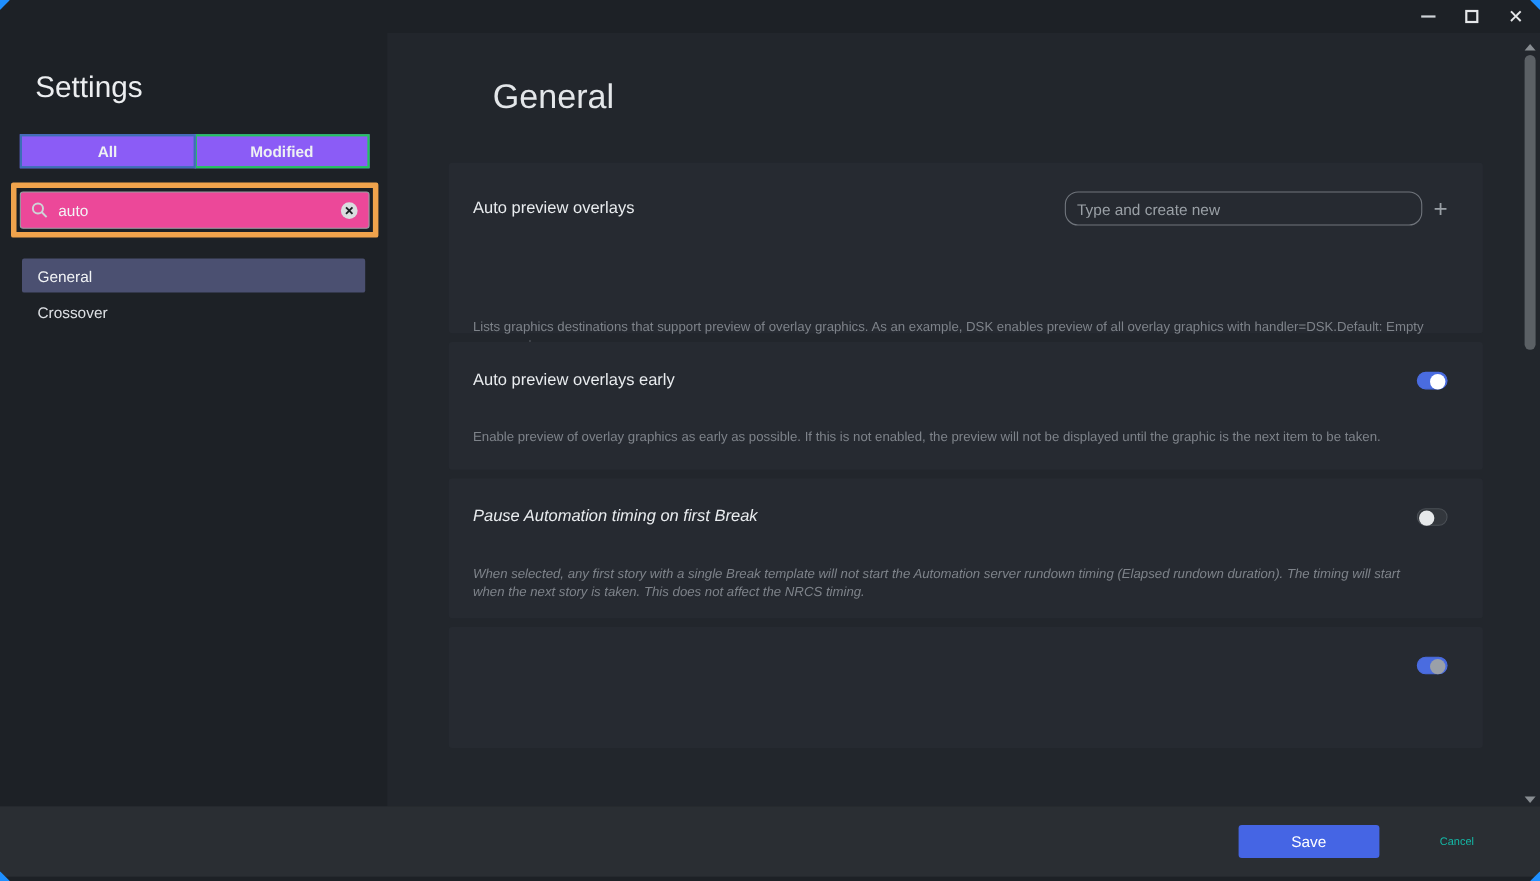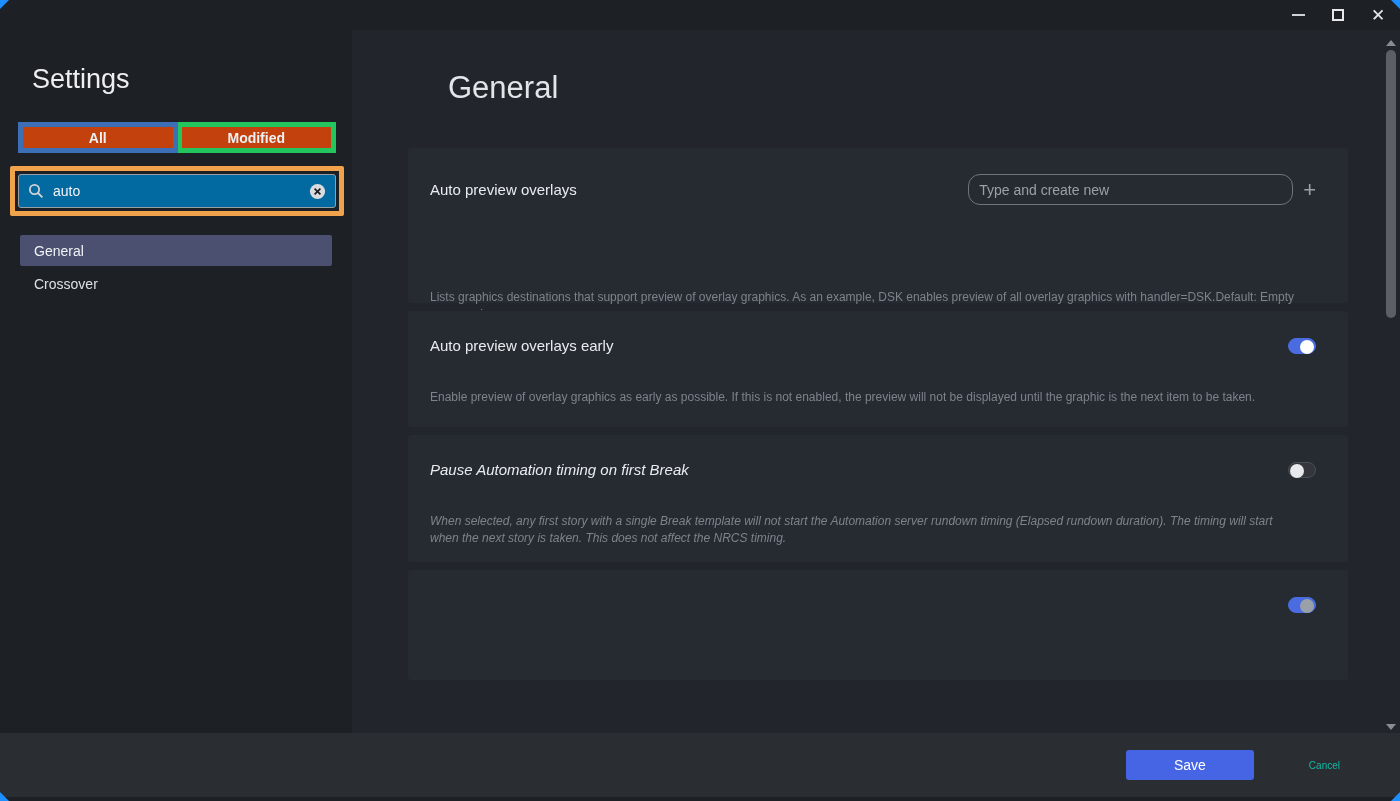--- a/index.html
+++ b/index.html
@@ -24,26 +24,26 @@
   .win-btn { display:flex; align-items:center; justify-content:center; width:16px; height:16px; cursor:default; }
   .glyph-min { width:13px; height:2px; background:#cfd3d7; }
   .glyph-max { width:12px; height:12px; border:2px solid #e6e8ea; }
   .glyph-close { color:#e6e8ea; font-size:17px; line-height:1; }
 
   
   .sidebar { position:absolute; left:0; top:30px; width:352px; height:703px; }
   .sidebar-title { margin:34px 0 0 32px; font-size:27px; font-weight:400; color:#eceef0; }
   .tabs { display:flex; margin:27px 16px 0 18px; height:31px; }
   .tab { flex:1; display:flex; align-items:center; justify-content:center; font-size:14px; font-weight:700;
-         color:#eef1f3; border:5px solid #22c55e; background:#c2410c; cursor:pointer; }
+         color:#eef1f3; border:2px solid #22c55e; background:#8b5cf6; cursor:pointer; }
   .tab + .tab { margin-left:-1px; }
   .tab.selected { border-color:#3d6fb6; z-index:1; }
 
   .search-frame { margin:13px 8px 0 10px; border:5px solid #f0a34c; border-radius:2px; padding:3px; background:#1c2025; }
-  .search-box { height:34px; background:#0369a1; border:1px solid #999ea4; border-radius:3px;
+  .search-box { height:34px; background:#ec4899; border:1px solid #999ea4; border-radius:3px;
                 display:flex; align-items:center; padding:0 9px; }
   .search-input { flex:1; background:transparent; border:none; outline:none; color:#f2f4f6;
                   font-size:14px; margin-left:9px; font-family:inherit; min-width:0; }
   .icon-btn { display:flex; align-items:center; background:none; border:none; cursor:pointer; padding:0; }
 
   .nav-list { margin:19px 20px 0 20px; }
   .nav-item { height:31px; display:flex; align-items:center; padding-left:14px; font-size:14px;
               color:#dde0e4; border-radius:2px; margin-bottom:2px; cursor:pointer; }
   .nav-item.selected { background:#4b5071; color:#f1f3f5; }
 

